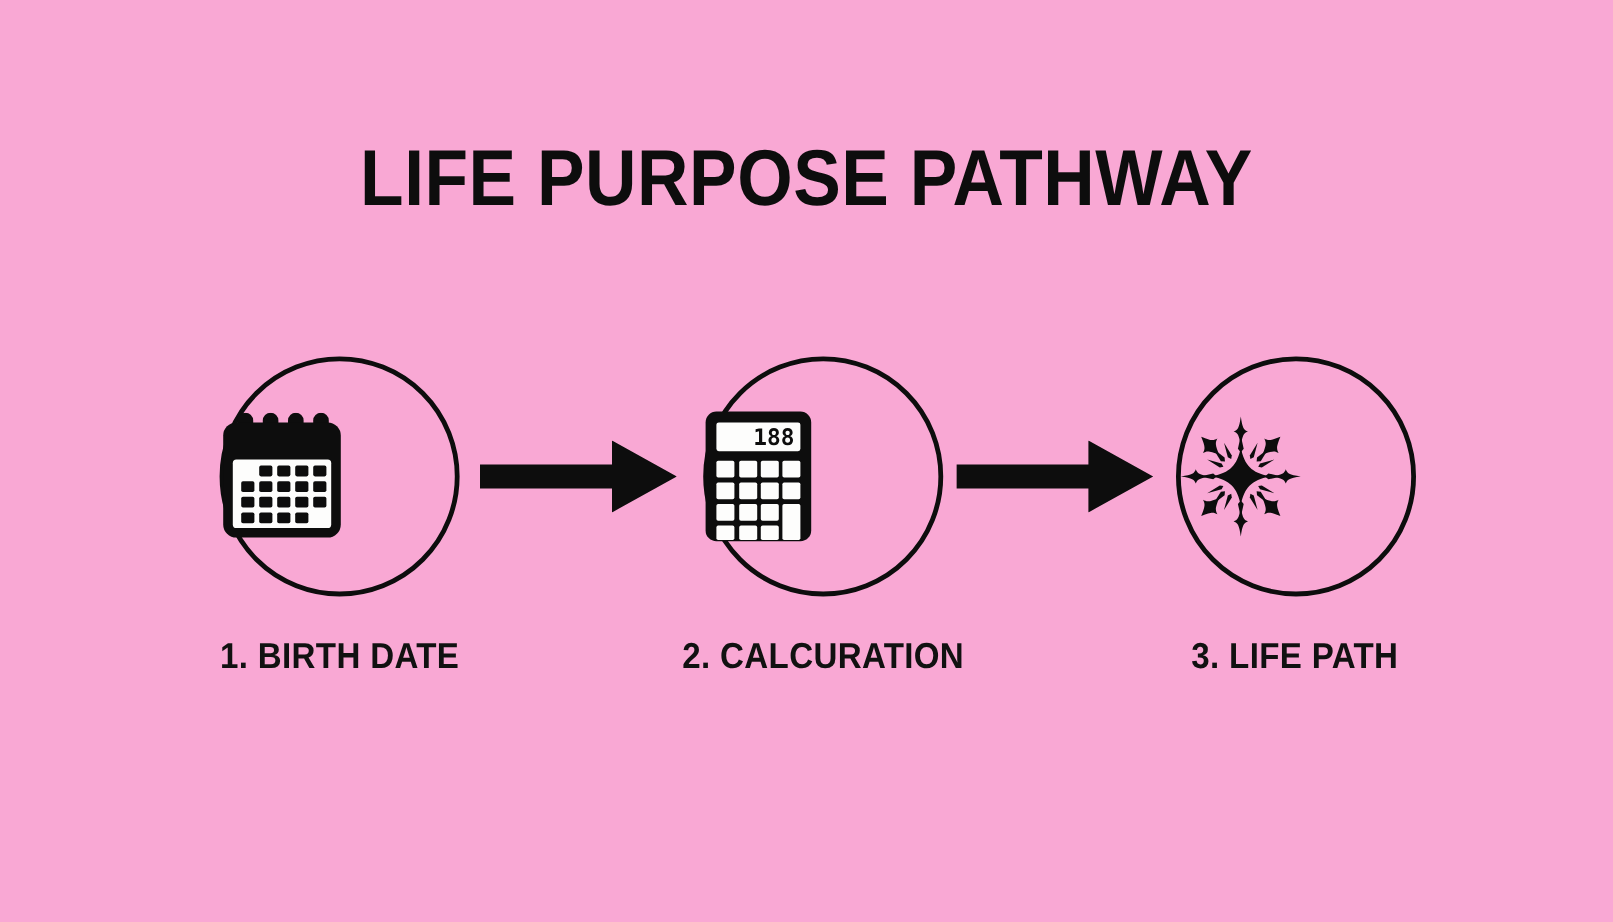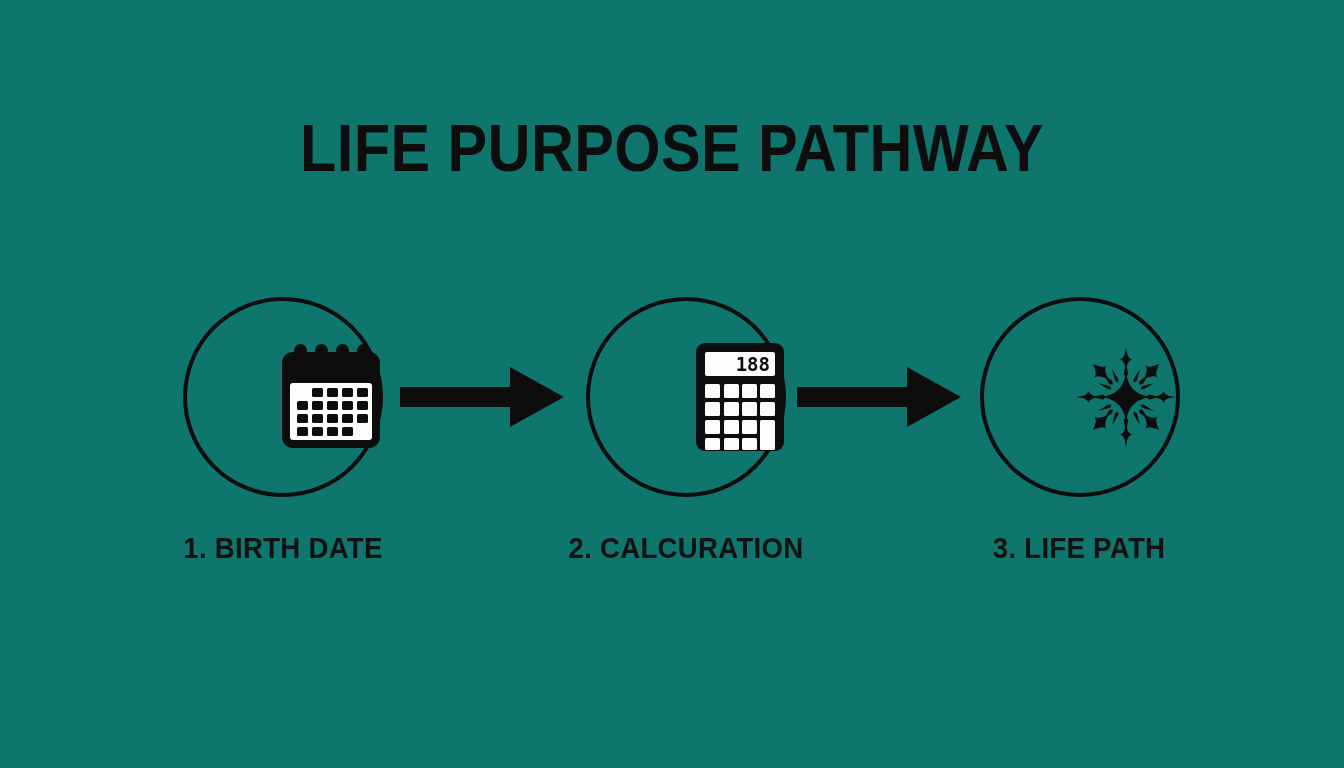--- a/index.html
+++ b/index.html
@@ -11,21 +11,21 @@
     height: 768px;
     background: #fdfdfc;
     font-family: "Liberation Sans", sans-serif;
     overflow: hidden;
   }
 
   .slide {
     position: relative;
     width: 1344px;
     height: 768px;
-    background: #0f766e;
+    background: #f9a8d4;
   }
 
   
   .title {
     position: absolute;
     top: 112px;
     left: 0;
     width: 1344px;
     text-align: center;
     font-family: "Liberation Sans", sans-serif;
@@ -71,21 +71,21 @@
   }
 
   .icon-wrap {
     position: absolute;
     top: 0;
     left: 0;
     width: 200px;
     height: 200px;
     display: flex;
     align-items: center;
-    justify-content: flex-end;
+    justify-content: flex-start;
   }
 
   
   .label {
     position: absolute;
     top: 528px;
     width: 340px;
     text-align: center;
     font-family: "Liberation Sans", sans-serif;
     font-size: 30px;

